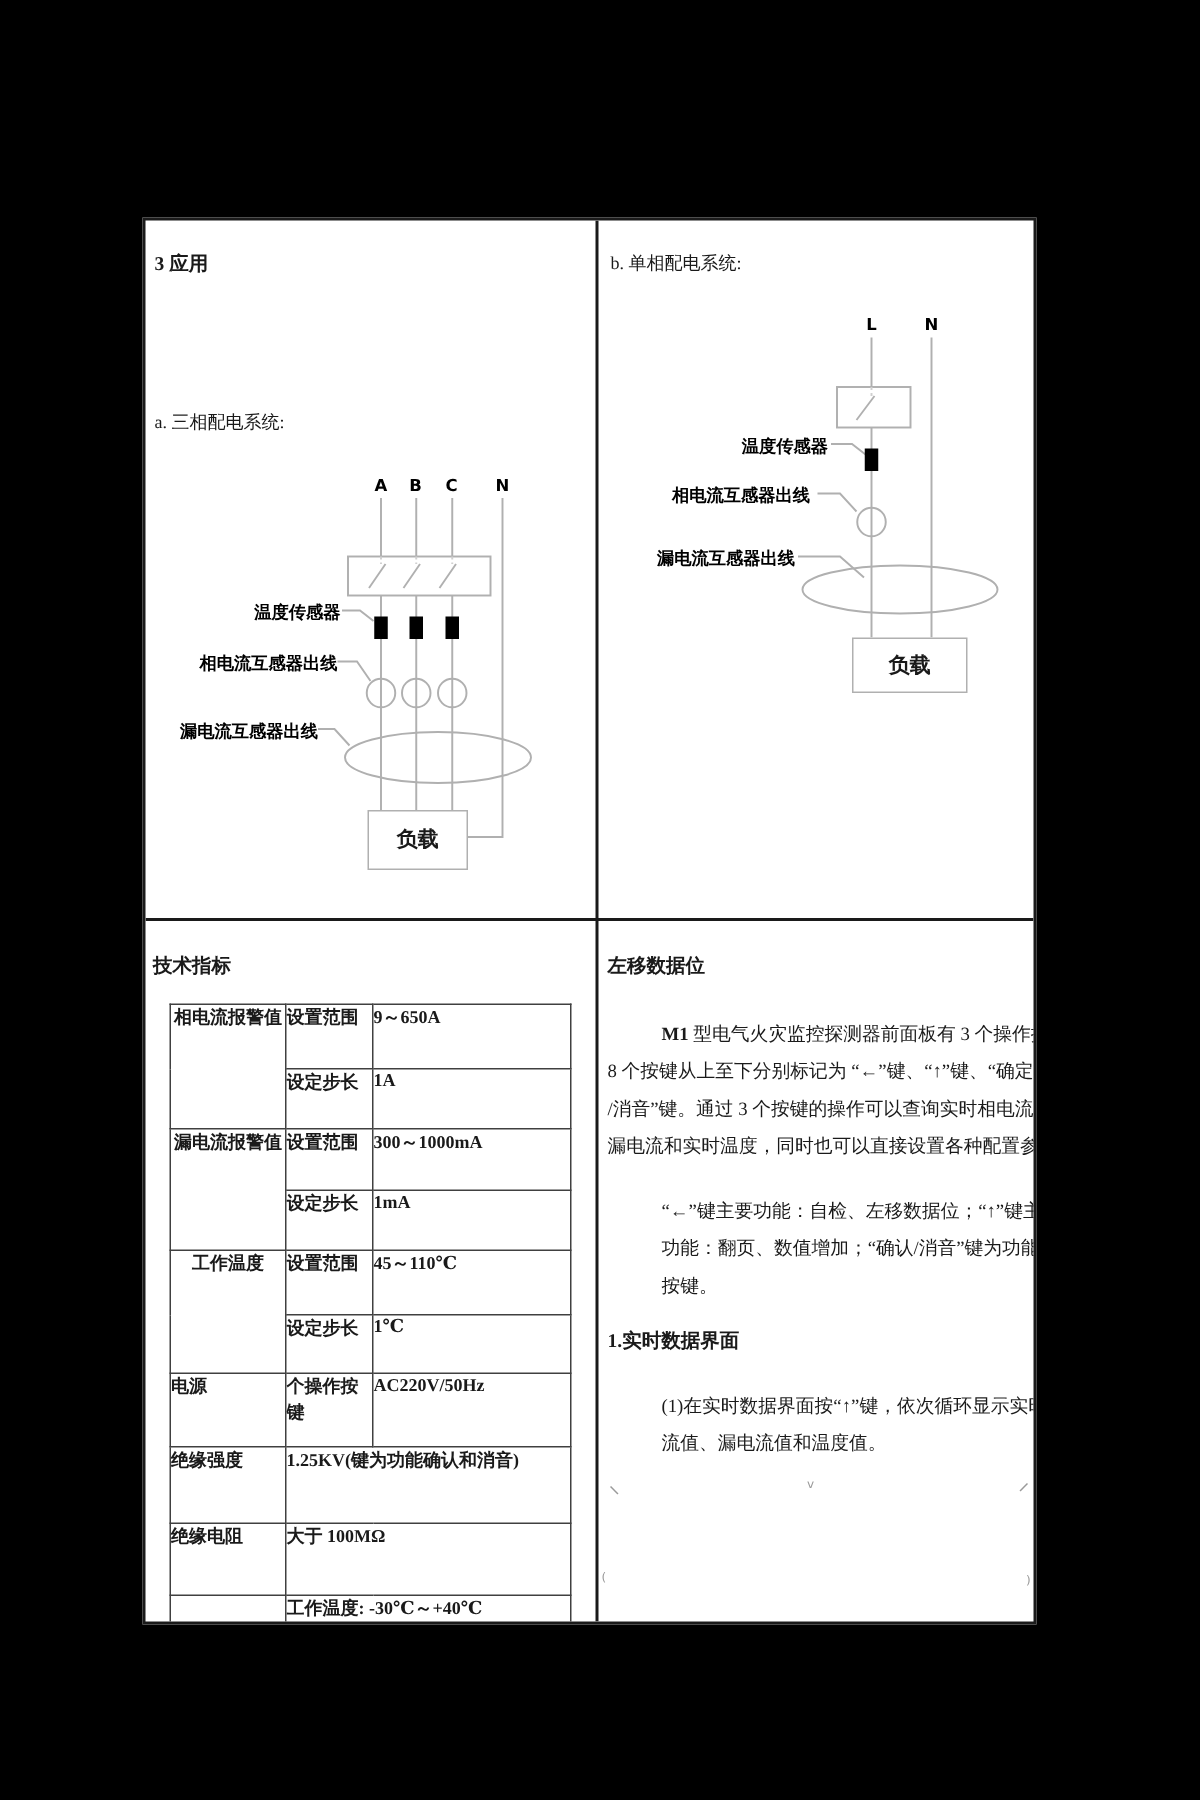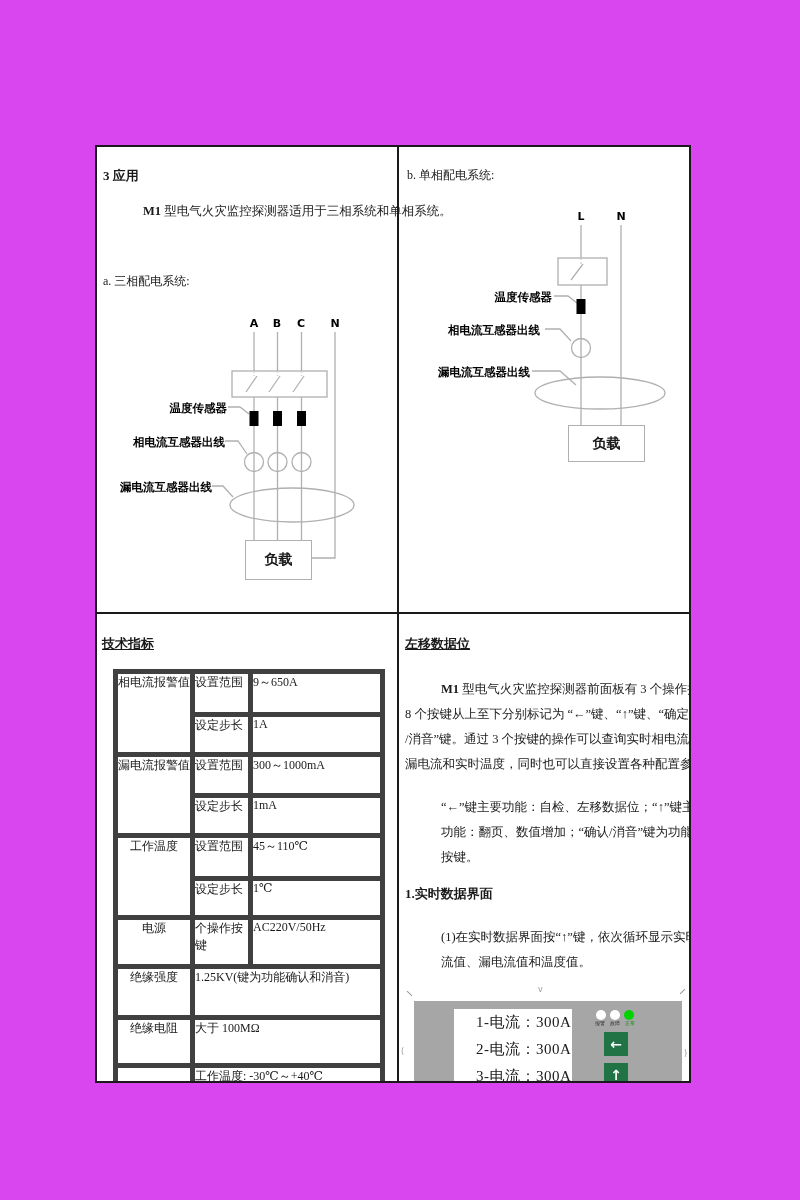--- a/index.html
+++ b/index.html
@@ -1,38 +1,38 @@
 <!DOCTYPE html>
 <html><head>
 <meta charset="utf-8">
 <style>
   html,body{margin:0;padding:0;background:#fff;}
-  #canvas{position:relative;width:800px;height:1200px;background:#d946ef;overflow:hidden;
+  #canvas{position:relative;width:800px;height:1200px;background:#000000;overflow:hidden;
           font-family:"Liberation Serif","DejaVu Serif",serif;color:#1a1a1a;}
   #sheet{position:absolute;left:95px;top:145px;width:596px;height:938px;
          border:2px solid #1a1a1a;box-sizing:border-box;overflow:hidden;background:#fff;}
   .vdiv{position:absolute;left:300px;top:0;width:2px;height:100%;background:#1a1a1a;}
   .hdiv{position:absolute;left:0;top:465px;width:100%;height:2px;background:#1a1a1a;}
   .abs{position:absolute;}
   .h13b{font-size:13px;font-weight:bold;}
   .t12{font-size:12px;}
   .t125{font-size:12.5px;}
-  .underline{text-decoration:underline;}
+  .underline{}
   .dlabel{font-family:"DejaVu Sans","Liberation Sans",sans-serif;font-weight:bold;
           font-size:11.5px;color:#000;text-align:right;white-space:nowrap;}
   .phlabel{font-family:"DejaVu Sans","Liberation Sans",sans-serif;font-weight:bold;
            font-size:11px;color:#000;text-align:center;width:16px;}
   .loadbox{border:1px solid #b0b0b0;background:#fff;display:flex;align-items:center;justify-content:center;
            font-size:14px;font-weight:bold;font-family:"DejaVu Sans","Liberation Sans",sans-serif;}
   
   table.spec{border-collapse:collapse;table-layout:fixed;width:267px;font-size:12px;}
-  table.spec td,table.spec th{border:5px solid #404040;padding:0;vertical-align:top;
-           font-weight:normal;overflow:hidden;}
+  table.spec td,table.spec th{border:1px solid #404040;padding:0;vertical-align:top;
+           font-weight:bold;overflow:hidden;}
   td.grp{text-align:center;vertical-align:middle;}
-  td.grpTop{text-align:center;vertical-align:top;padding-top:9px;}
+  td.grpTop{vertical-align:top;padding-top:9px;}
   td.lbl,td.val{padding:8px 0 0 10px;text-align:left;}
   
   .para div{line-height:25px;height:25px;white-space:nowrap;}
   .indent div:first-child{text-indent:36px;}
   
   #panel{background:#a6a6a6;}
   #screen{position:absolute;left:40px;top:8px;width:118px;height:120px;background:#fff;}
   #screen div{font-size:15px;line-height:27px;padding-left:11px;white-space:nowrap;letter-spacing:.5px;}
   .led{position:absolute;top:9px;width:10px;height:10px;border-radius:50%;}
   .ledlbl{position:absolute;top:20px;font-size:5px;line-height:5px;color:#2c2c2c;
@@ -45,23 +45,20 @@
 </style>
 </head>
 <body>
 
 <div id="canvas">
   <div id="sheet">
     <div class="vdiv"></div>
     <div class="hdiv"></div>
 
     <div class="abs h13b" style="left:6px;top:20px;">3 应用</div>
-    <div class="abs t125" style="left:46px;top:56px;white-space:nowrap;">
-      <span style="font-weight:bold;">M1</span><span> 型电气火灾监控探测器适用于三相系统和单相系统。</span>
-    </div>
     <div class="abs t12" style="left:6px;top:126px;">a. 三相配电系统:</div>
 
     <div class="abs phlabel" style="left:149px;top:170px;">A</div>
     <div class="abs phlabel" style="left:172px;top:170px;">B</div>
     <div class="abs phlabel" style="left:196px;top:170px;">C</div>
     <div class="abs phlabel" style="left:230px;top:170px;">N</div>
 
     <svg class="abs" style="left:0;top:160px;" width="300" height="300" viewBox="0 0 300 300">
       <g stroke="#b0b0b0" stroke-width="1.3" fill="none">
         <line x1="157" y1="25" x2="157" y2="233"></line>
@@ -200,35 +197,14 @@
           <div>流值、漏电流值和温度值。</div>
         </div>
     </div>
 
     <div class="tick" style="left:309px;top:846px;transform:rotate(45deg);"></div>
     <div class="tick" style="left:582px;top:844px;transform:rotate(-45deg);"></div>
     <div class="handle" style="left:441px;top:838px;">v</div>
     <div class="handle" style="left:304px;top:900px;">(</div>
     <div class="handle" style="left:587px;top:902px;">)</div>
 
-    <div id="panel" class="abs" style="left:317px;top:854px;width:268px;height:120px;">
-      <div id="screen">
-        <div>
-            <div>1-电流：300A</div>
-            <div>2-电流：300A</div>
-            <div>3-电流：300A</div>
-          </div>
-      </div>
-      <div class="led" style="left:182px;background:#fff;"></div>
-      <div class="led" style="left:196px;background:#fff;"></div>
-      <div class="led" style="left:210px;background:#00d300;"></div>
-      <div class="ledlbl" style="left:181px;">报警</div>
-      <div class="ledlbl" style="left:196px;">故障</div>
-      <div class="ledlbl" style="left:211px;color:#0a8a0a;">正常</div>
-      <div class="pbtn" style="top:31px;">
-        <span>←</span>
-      </div>
-      <div class="pbtn" style="top:62px;">
-        <span>↑</span>
-      </div>
-    </div>
   </div>
 </div>
 
 </body></html>

